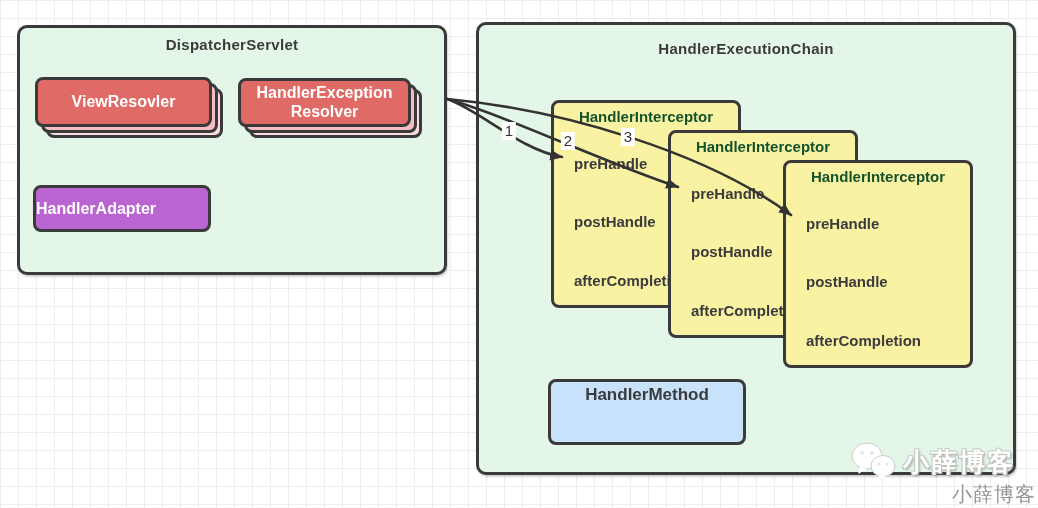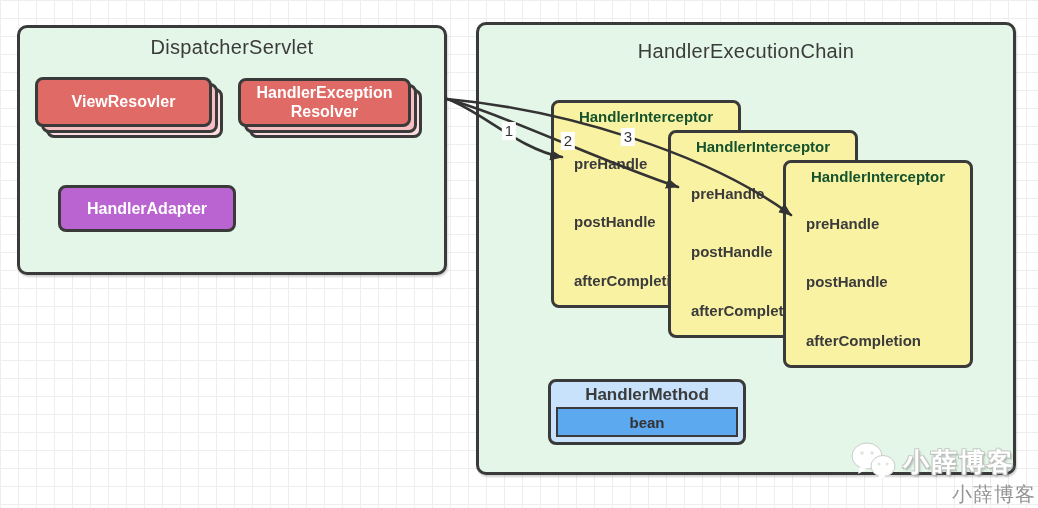--- a/index.html
+++ b/index.html
@@ -12,40 +12,40 @@
       linear-gradient(90deg, #eeeeee 1px, transparent 1px);
     background-size:18px 18px;
   }
   .container-box{
     position:absolute;background:#E3F6E8;border:3px solid #3a3a3a;
     border-radius:10px;box-sizing:border-box;
     box-shadow:1px 2px 2px rgba(0,0,0,0.18);
   }
   .container-title{
     position:absolute;left:0;right:0;text-align:center;
-    font-weight:normal;font-size:20px;color:#3b3b3b;letter-spacing:.3px;
+    font-weight:bold;font-size:15px;color:#3b3b3b;letter-spacing:.3px;
   }
   
   .stack{position:absolute;}
   .stack .layer{
     position:absolute;left:0;top:0;width:100%;height:100%;
     border:3px solid #3a3a3a;border-radius:8px;box-sizing:border-box;
   }
   .stack .l3{transform:translate(11px,11px);background:#FBDCE0;}
   .stack .l2{transform:translate(6px,6px);background:#F6BDC3;}
   .stack .main{
     position:relative;width:100%;height:100%;background:#E06A65;
     border:3px solid #3a3a3a;border-radius:8px;box-sizing:border-box;
     display:flex;align-items:center;justify-content:center;
     text-align:center;color:#fff;font-weight:bold;font-size:16px;line-height:1.15;
   }
   .adapter{
     position:absolute;background:#BA64D2;border:3px solid #3a3a3a;border-radius:8px;
-    box-sizing:border-box;display:flex;align-items:center;justify-content:center;
-    color:#fff;font-weight:bold;font-size:16px;margin-left:25px;
+    box-sizing:border-box;display:flex;align-items:center;
+    color:#fff;font-weight:bold;font-size:16px;
   }
   
   .interceptor{
     position:absolute;width:190px;height:208px;background:#FAF2A3;
     border:3px solid #3a3a3a;border-radius:8px;box-sizing:border-box;
   }
   .interceptor .ititle{
     position:absolute;top:5px;left:0;right:0;text-align:center;
     font-weight:bold;font-size:15px;color:#14532d;
   }
@@ -146,21 +146,20 @@
     <div class="interceptor" style="left:304px;top:135px;z-index:3;">
       <div class="ititle">HandlerInterceptor</div>
       <div class="method m1">preHandle</div>
       <div class="method m2">postHandle</div>
       <div class="method m3">afterCompletion</div>
     </div>
 
     <div class="hm" style="left:69px;top:354px;">
       <div class="hm-title">HandlerMethod</div>
       <div class="hm-row">
-        <div class="hm-cell">bean</div>
       </div>
     </div>
   </div>
 
   <svg class="arrows" width="1038" height="508" viewBox="0 0 1038 508">
     <defs>
       <marker id="ah" viewBox="0 0 12 10" refX="11" refY="5" markerWidth="13" markerHeight="11" orient="auto" markerUnits="userSpaceOnUse">
         <path d="M0,0 L12,5 L0,10 z" fill="#333"></path>
       </marker>
     </defs>

